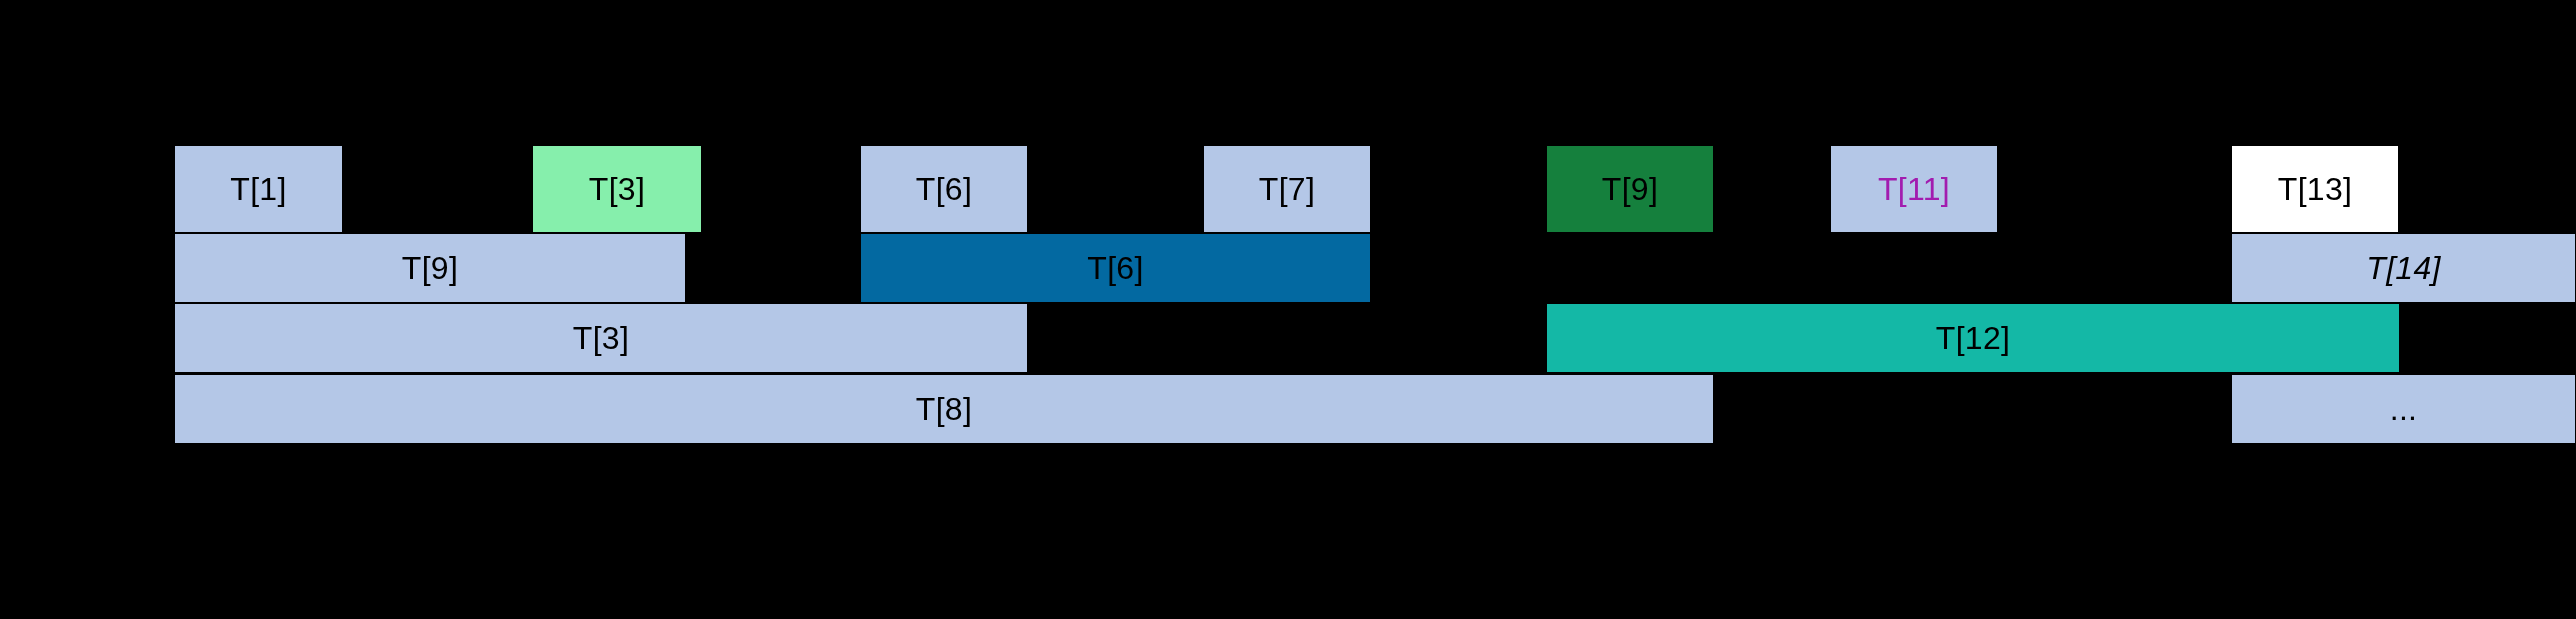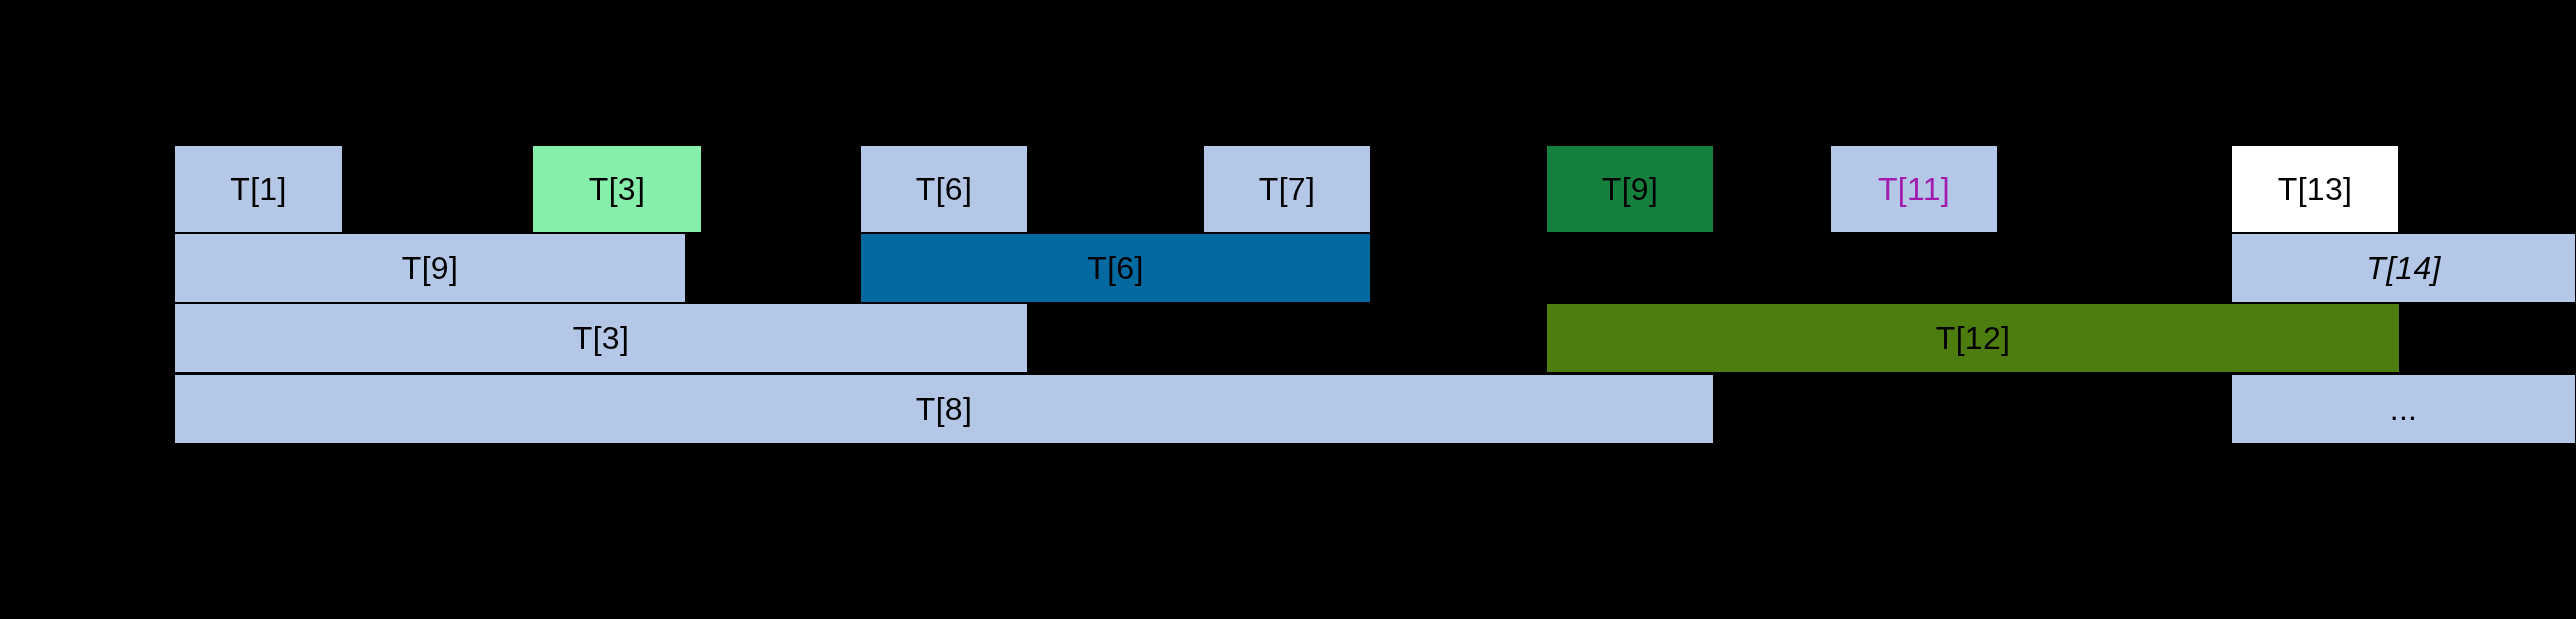--- a/index.html
+++ b/index.html
@@ -70,21 +70,21 @@
         <span>T[6]</span>
       </div>
       <div class="block" style="left: 2231px; width: 345px; height: 70px; background: rgb(180, 199, 231); border-color: rgb(0, 0, 0); color: rgb(0, 0, 0); font-style: italic;">
         <span>T[14]</span>
       </div>
     </div>
     <div class="row" style="top: 303px; height: 70px;">
       <div class="block" style="left: 174px; width: 854px; height: 70px; background: rgb(180, 199, 231); border-color: rgb(0, 0, 0); color: rgb(0, 0, 0);">
         <span>T[3]</span>
       </div>
-      <div class="block" style="left: 1546px; width: 854px; height: 70px; background: #4d7c0f; border-color: rgb(0, 0, 0); color: rgb(0, 0, 0);">
+      <div class="block" style="left: 1546px; width: 854px; height: 70px; background: #14b8a6; border-color: rgb(0, 0, 0); color: rgb(0, 0, 0);">
         <span>T[12]</span>
       </div>
     </div>
     <div class="row" style="top: 374px; height: 70px;">
       <div class="block" style="left: 174px; width: 1540px; height: 70px; background: rgb(180, 199, 231); border-color: rgb(0, 0, 0); color: rgb(0, 0, 0);">
         <span>T[8]</span>
       </div>
       <div class="block" style="left: 2231px; width: 345px; height: 70px; background: rgb(180, 199, 231); border-color: rgb(0, 0, 0); color: rgb(0, 0, 0);">
         <span>...</span>
       </div>

